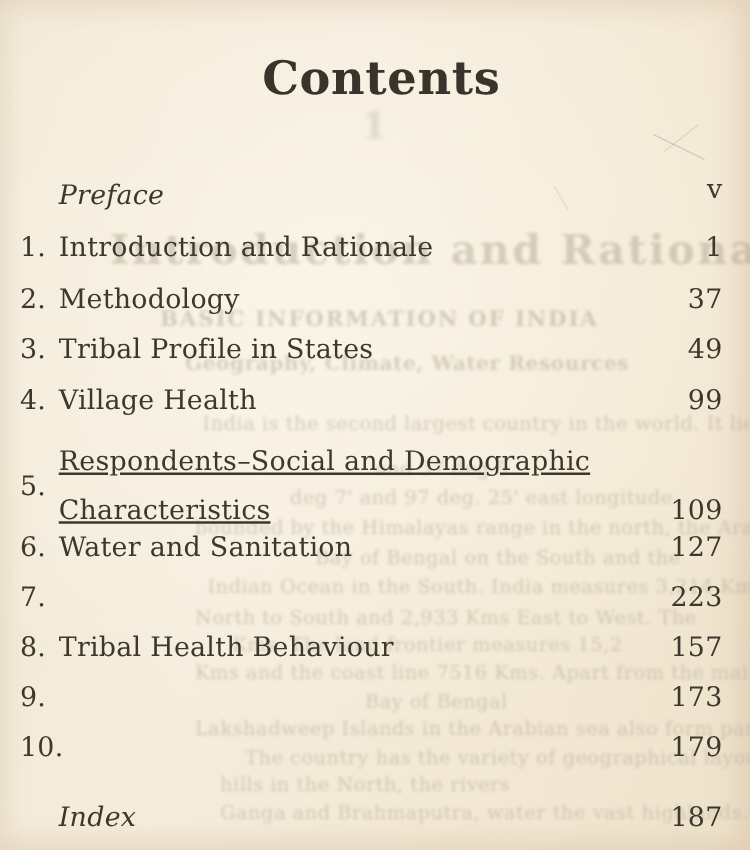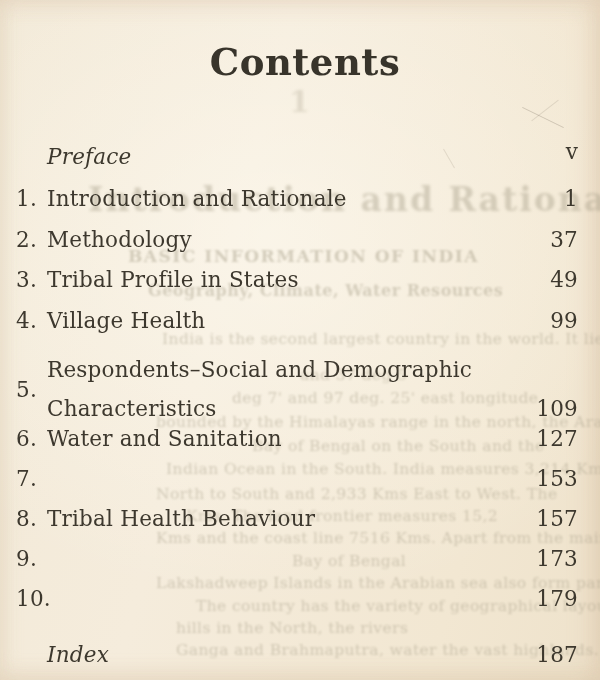--- a/index.html
+++ b/index.html
@@ -50,21 +50,21 @@
     font-size:21.5px;line-height:25px;letter-spacing:.2px;
   }
   .num{flex:none;width:31px;}
   .ttl{flex:1 1 auto;}
   .pg{flex:none;margin-left:auto;text-align:right;}
   .front .ttl,.back .ttl{font-style:italic;}
   .pg-v{transform:translateY(-5px);}
   .r-pre{top:144px;} .r1{top:186px;} .r2{top:227px;} .r3{top:267px;} .r4{top:308px;}
   .r5{top:350px;} .r6{top:426px;} .r7{top:466px;} .r8{top:506px;} .r9{top:546px;}
   .r10{top:586px;} .r-idx{top:642px;}
-  .r5 .ttl span{display:block;line-height:39px;}
+  .r5 .ttl span{display:block;line-height:39px;text-decoration:underline;}
   .r5 .pg{align-self:flex-end;line-height:39px;}
 </style>
 </head>
 <body>
 
 <div class="paper">
 
   <div class="ghost">
     <span class="g-chnum">1</span>
     <span class="g-heading">Introduction and Rationale</span>
@@ -133,21 +133,21 @@
     </div>
 
     <div class="row r6">
       <span class="num">6.</span>
       <span class="ttl">Water and Sanitation</span>
       <span class="pg">127</span>
     </div>
 
     <div class="row r7">
       <span class="num">7.</span>
-      <span class="pg">153</span>
+      <span class="pg">223</span>
     </div>
 
     <div class="row r8">
       <span class="num">8.</span>
       <span class="ttl">Tribal Health Behaviour</span>
       <span class="pg">157</span>
     </div>
 
     <div class="row r9">
       <span class="num">9.</span>

